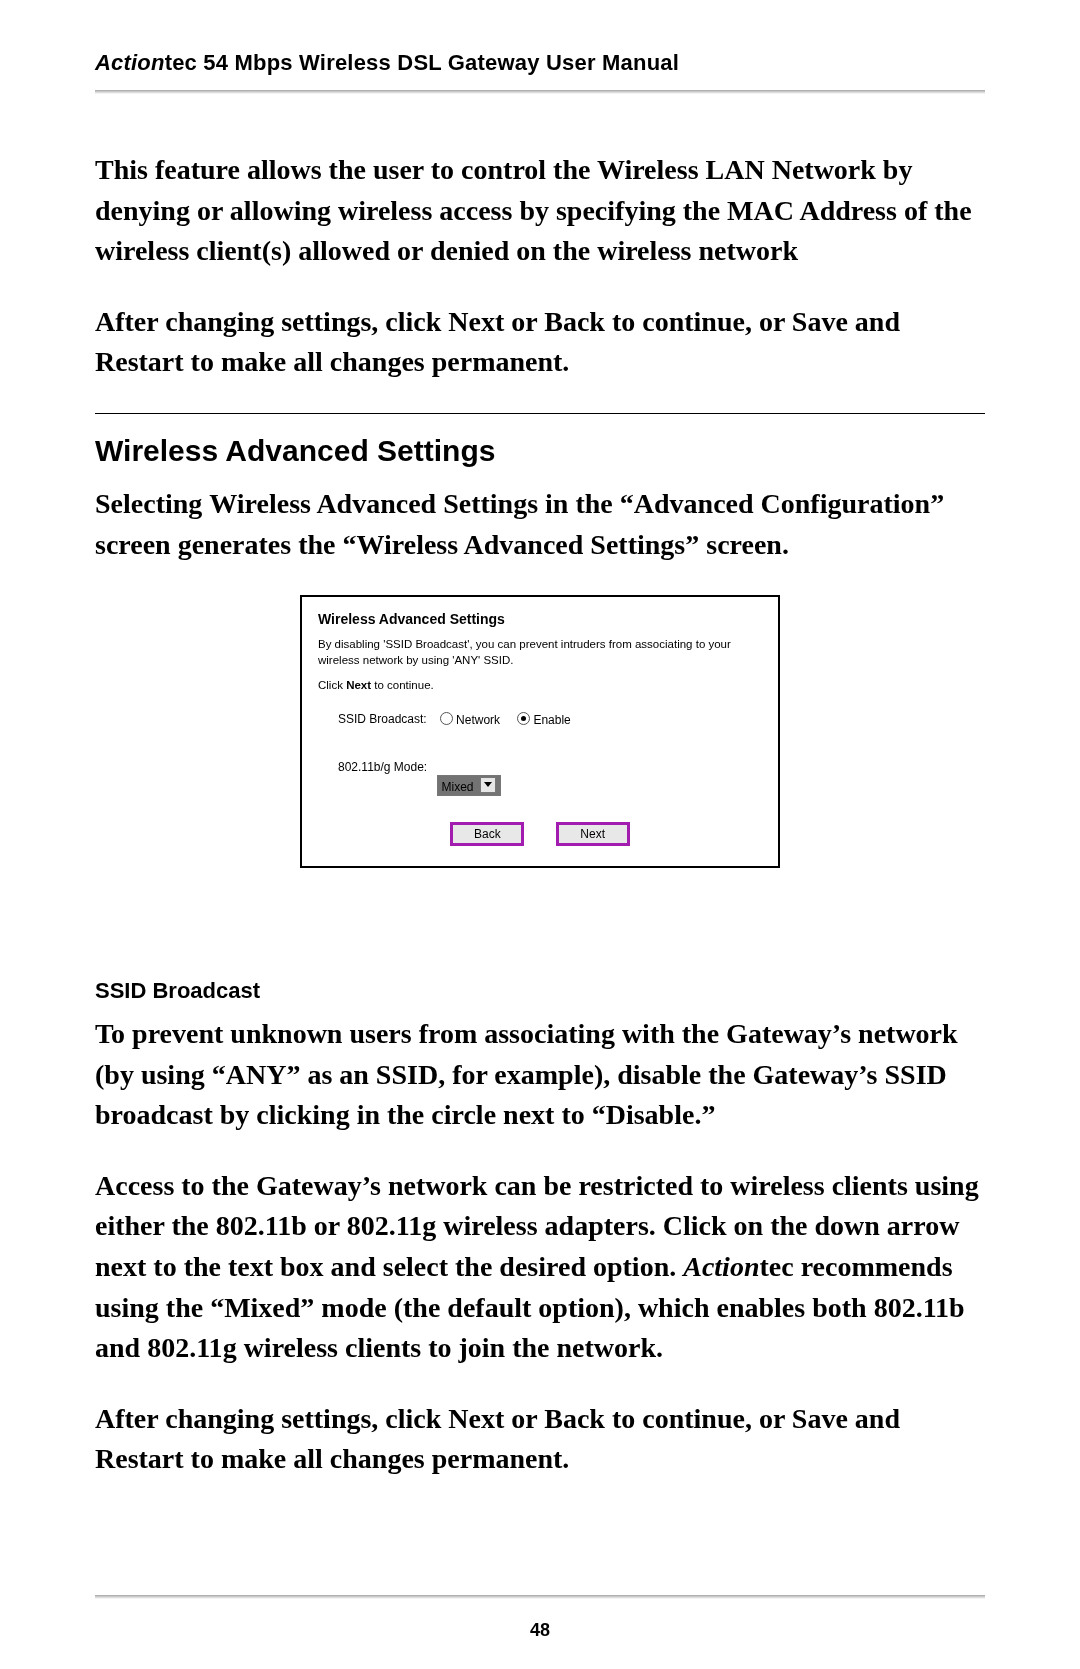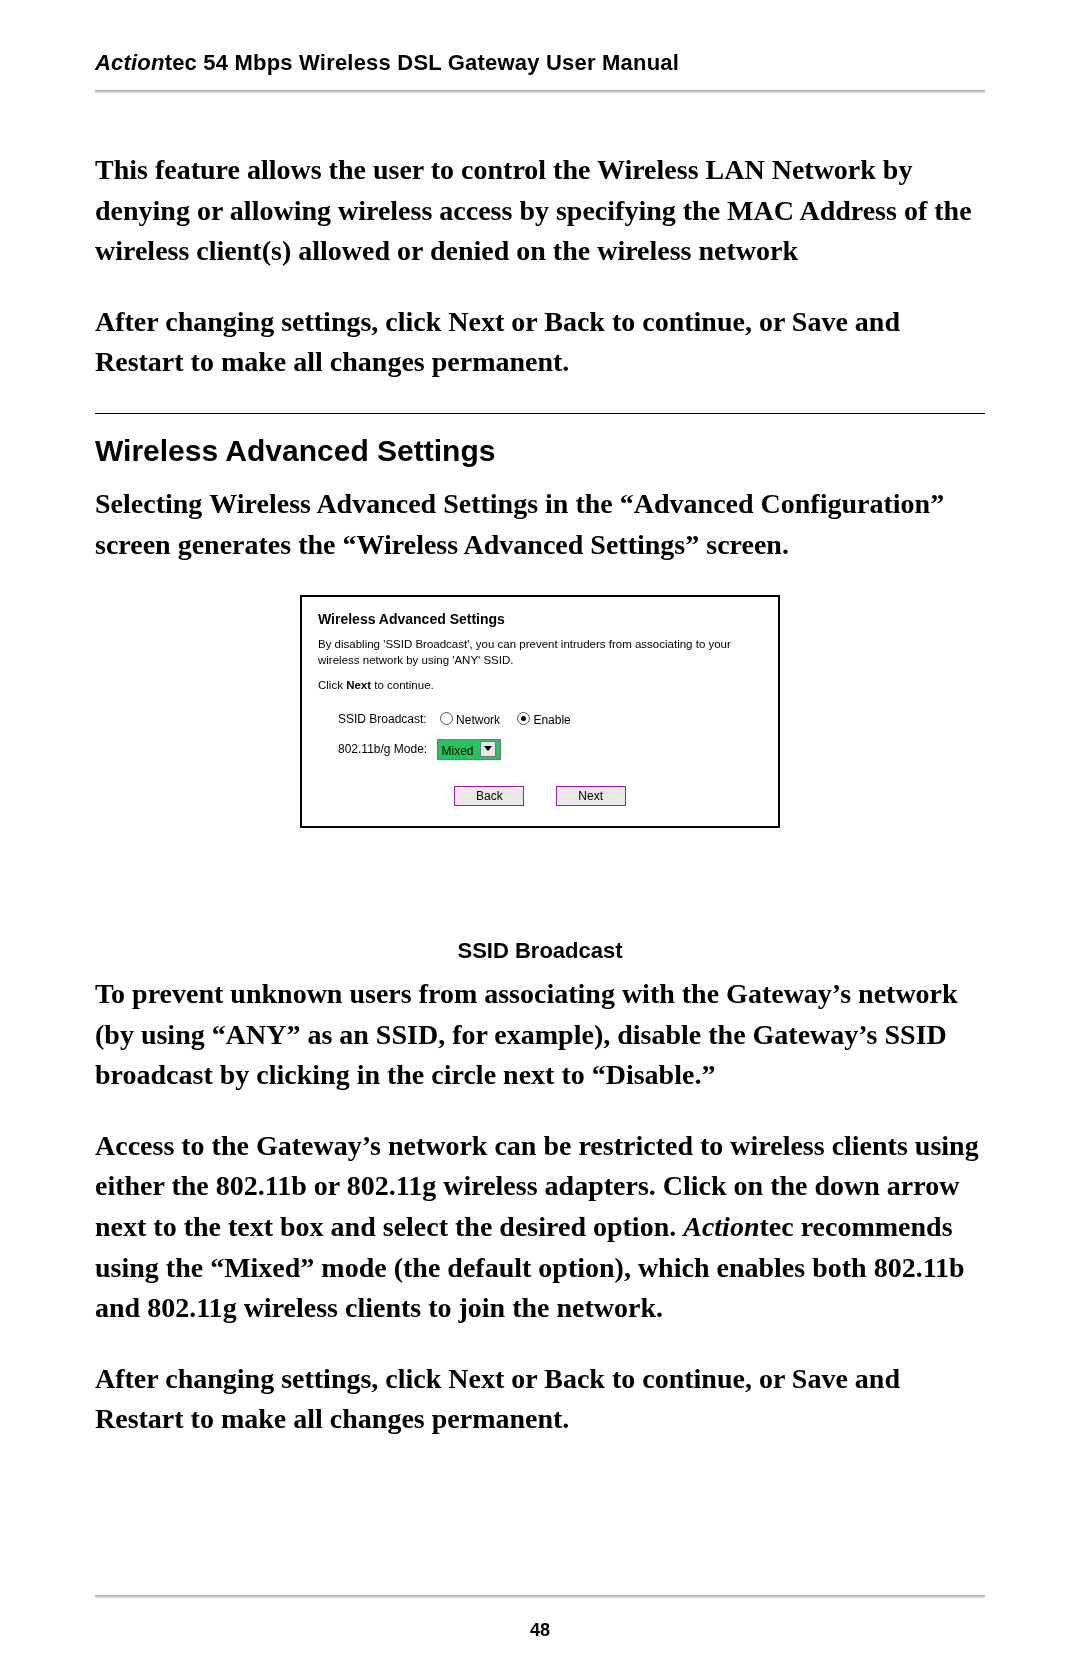--- a/index.html
+++ b/index.html
@@ -61,21 +61,20 @@
     font-family: "Segoe UI", "Helvetica Neue", Arial, sans-serif;
     font-weight: 700;
     font-size: 30px;
     margin: 0 0 16px 0;
   }
   h3.sub {
     font-family: "Segoe UI", "Helvetica Neue", Arial, sans-serif;
     font-weight: 700;
     font-size: 22px;
     margin: 110px 0 10px 0;
-    text-align: center;
   }
   .page-number {
     position: absolute;
     bottom: 28px;
     width: 100%;
     left: 0;
     text-align: center;
     font-weight: bold;
     font-size: 18px;
     font-family: "Segoe UI", "Helvetica Neue", Arial, sans-serif;
@@ -128,25 +127,26 @@
     width: 5px; height: 5px;
     background: #000;
     border-radius: 50%;
     left: 3px; top: 3px;
   }
   .select-look {
     display: inline-block;
     border: 1px solid #777;
     padding: 1px 4px;
     font-size: 12px;
-    background: #22c55e;
+    background: #737373;
     min-width: 54px;
     vertical-align: middle;
     position: relative;
     margin-left: 6px;
+    margin-top: 36px;
   }
   .select-look .caret {
     display: inline-block;
     width: 14px; height: 14px;
     border: 1px solid #777;
     background: #e6e6e6;
     margin-left: 6px;
     vertical-align: -2px;
     position: relative;
   }
@@ -160,21 +160,21 @@
   }
   .ui-buttons {
     text-align: center;
     margin-top: 26px;
   }
   .ui-btn {
     display: inline-block;
     min-width: 48px;
     padding: 2px 10px;
     font-size: 12px;
-    border: 1px solid #a21caf;
+    border: 3px solid #a21caf;
     background: #e8e8e8;
     margin: 0 14px;
     font-family: Verdana, Arial, sans-serif;
   }
 </style>
 </head>
 <body>
 
 <div class="page">
 

